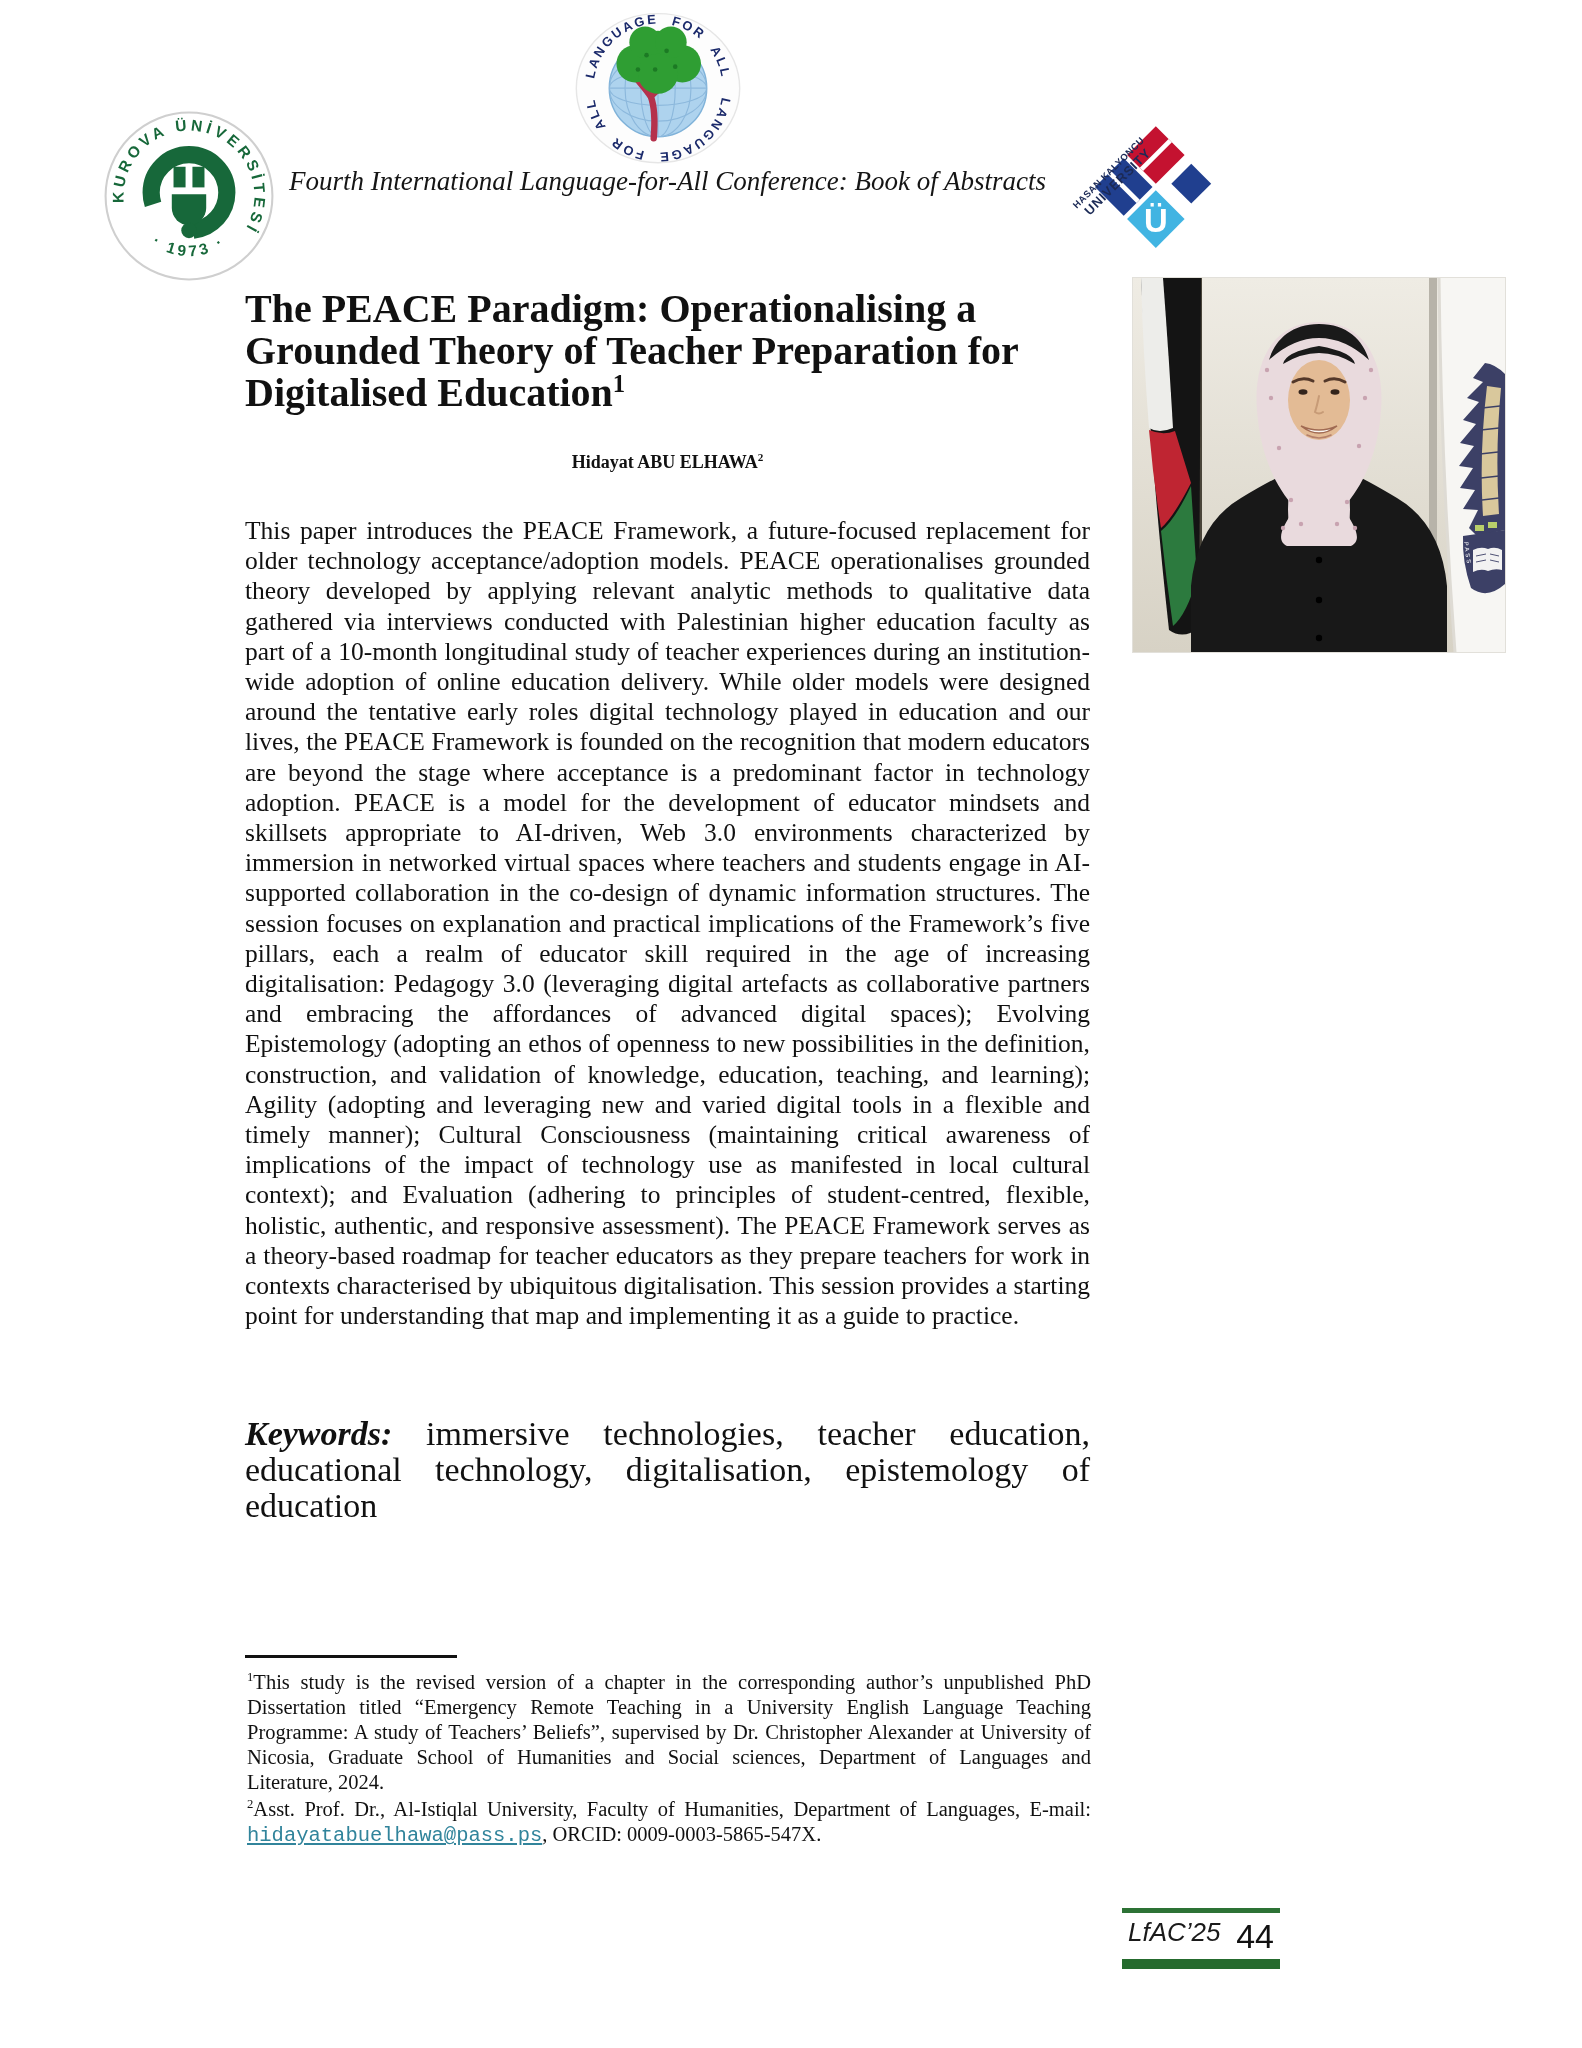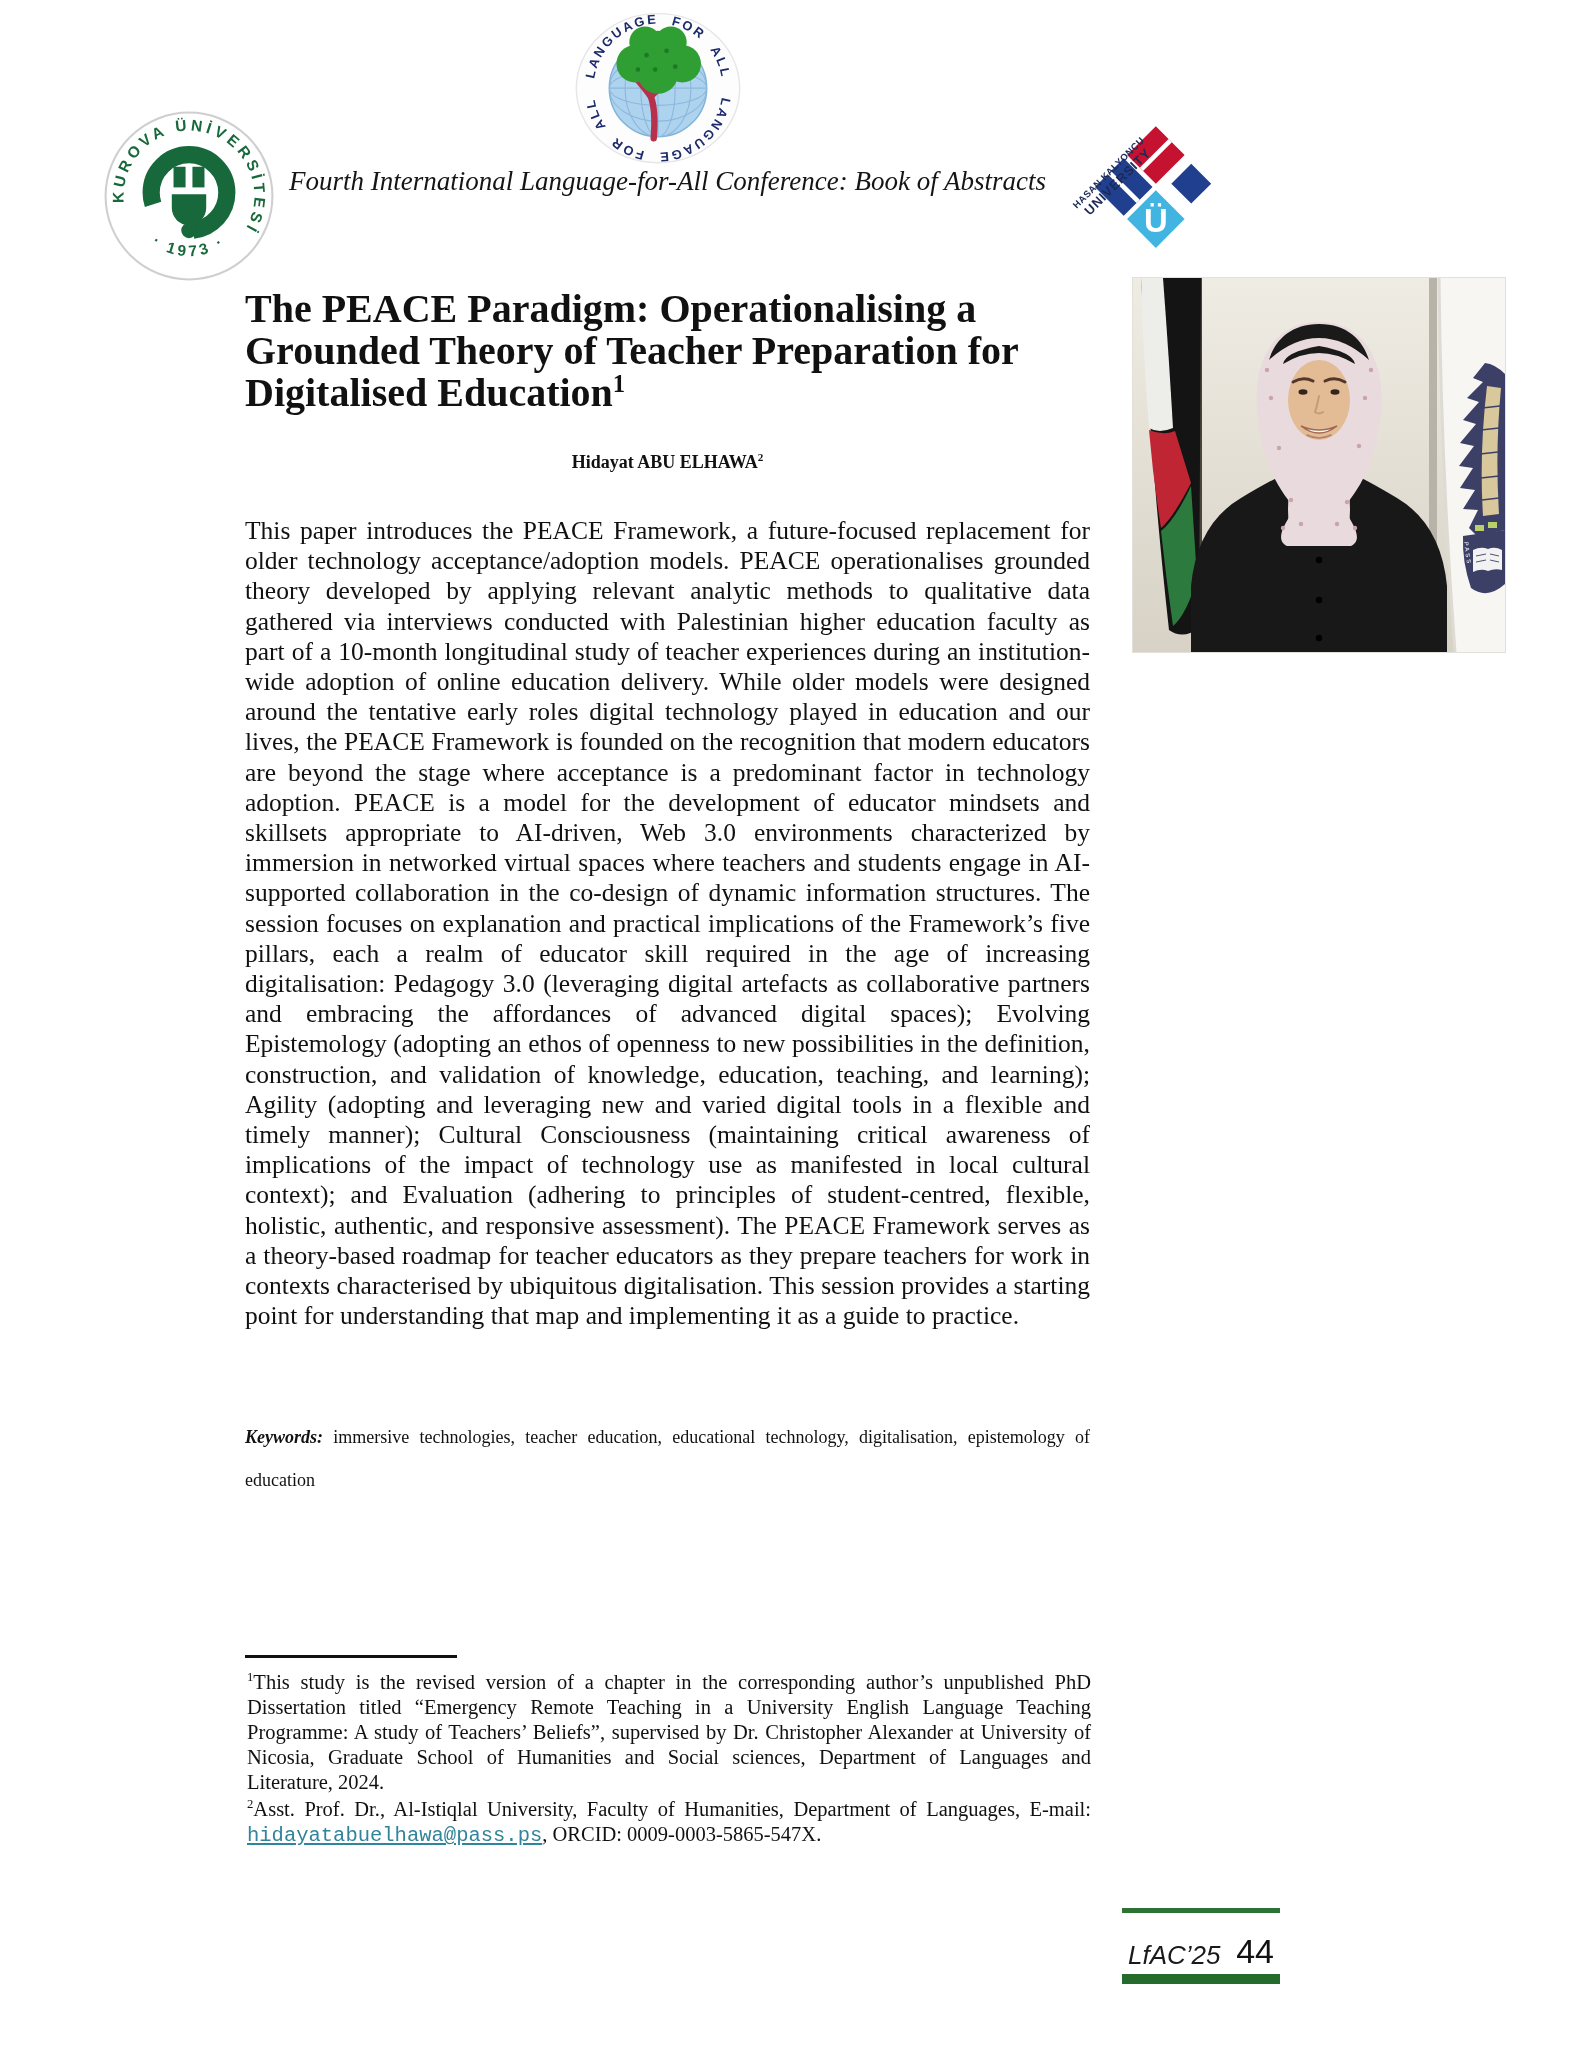--- a/index.html
+++ b/index.html
@@ -13,35 +13,35 @@
   .logo-hku{left:1058px;top:92px;width:180px;height:180px;}
   .hku-text{position:absolute;left:-10px;top:72px;width:130px;transform:rotate(-45deg);color:#1b2a56;
             font-family:"Liberation Sans",sans-serif;font-weight:bold;text-align:center;line-height:13px;}
   .hku-text .l1{font-size:9.5px;letter-spacing:.5px;}
   .hku-text .l2{font-size:13px;letter-spacing:1px;}
 
   
   .title{left:245px;top:288px;width:845px;text-align:left;font-weight:bold;font-size:40px;line-height:42px;}
   .author{left:245px;top:452px;width:845px;text-align:center;font-weight:bold;font-size:18px;}
   .abstract{left:245px;top:516px;width:845px;font-size:25.5px;line-height:30.2px;text-align:justify;}
-  .keywords{left:245px;top:1416px;width:845px;font-size:18px;line-height:43px;text-align:justify;}
+  .keywords{left:245px;top:1416px;width:845px;font-size:34px;line-height:36px;text-align:justify;}
   .kw-label{font-weight:bold;font-style:italic;}
   sup{font-size:62%;line-height:0;vertical-align:super;}
 
   
   .fn-rule{left:245px;top:1655px;width:212px;height:3px;background:#111;}
   .footnotes{left:245px;top:1668px;width:848px;font-size:20.5px;line-height:25px;text-align:justify;}
   .footnotes p{margin:2px;}
   .email{color:#31849b;text-decoration:underline;cursor:pointer;font-family:Liberation Mono, monospace;}
 
   
   .footer{left:1122px;top:1908px;width:158px;font-family:"Liberation Sans",sans-serif;}
   .footer .bar-top{height:5px;background:#2d7235;}
   .footer .bar-bottom{height:10px;background:#256b2e;margin-top:3px;}
-  .footer .row{display:flex;justify-content:space-between;align-items:flex-end;padding:19px 6px 0 6px;}
+  .footer .row{display:flex;justify-content:space-between;align-items:flex-start;padding:4px 6px 0 6px;}
   .footer .abbrev{font-style:italic;font-size:26px;color:#1a1a1a;}
   .footer .pagenum{font-size:34px;color:#111;}
 
   
   .photo{left:1133px;top:278px;width:372px;height:374px;outline:1px solid #e2e0da;overflow:hidden;}
 </style>
 </head>
 <body>
 
 <div class="abs logo-cu">

